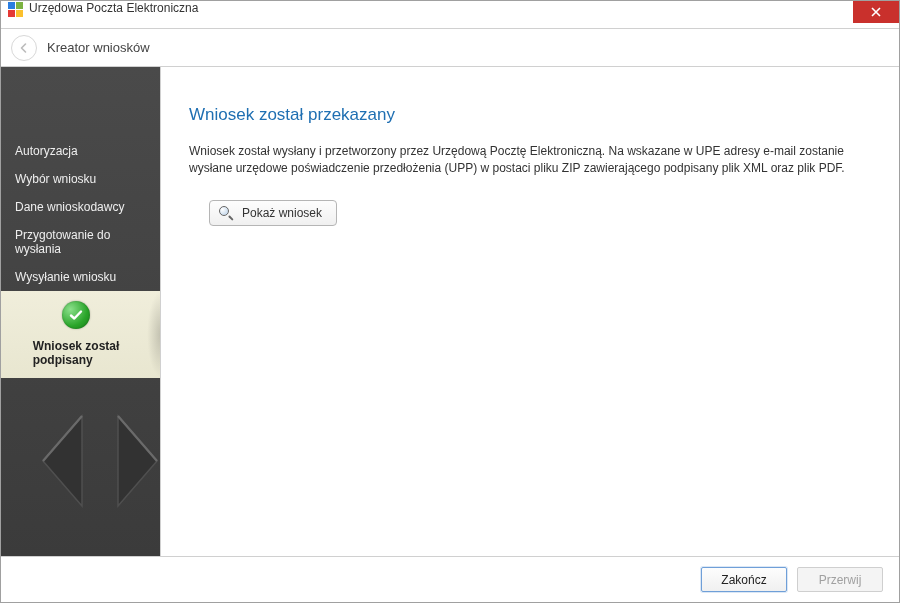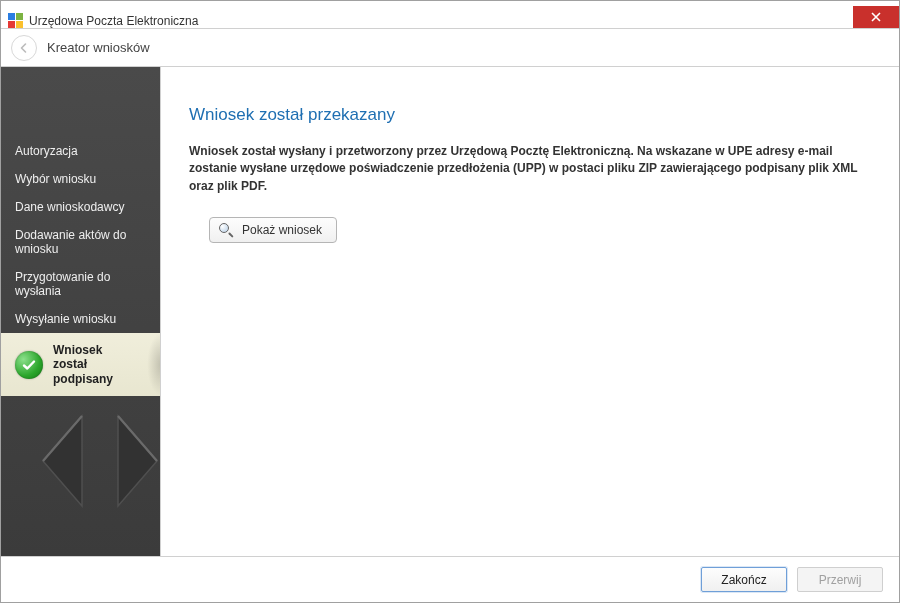--- a/index.html
+++ b/index.html
@@ -1,39 +1,39 @@
 <!DOCTYPE html>
 <html><head>
 <meta charset="utf-8">
 <style>
   * { box-sizing: border-box; }
   html, body { margin: 0; padding: 0; font-family: "Segoe UI", Tahoma, sans-serif; font-size: 12px; background: #fff; }
   .window { width: 900px; height: 603px; border: 1px solid #a0a0a0; display: flex; flex-direction: column; position: relative; }
-  .titlebar { height: 28px; display: flex; align-items: flex-end; padding: 0 0 0 6px; border-bottom: 1px solid #d0d0d0; }
+  .titlebar { height: 28px; display: flex; align-items: flex-start; padding: 0 0 0 6px; border-bottom: 1px solid #d0d0d0; }
   .titlebar-icon { width: 16px; height: 16px; margin-right: 6px; display: flex; flex-wrap: wrap; }
   .titlebar-icon span { width: 7px; height: 7px; margin: 0.5px; }
   .titlebar-title { color: #333; font-size: 12px; }
   .close-btn { margin-left: auto; width: 46px; height: 22px; background: #c9302c; display: flex; align-items: center; justify-content: center; color: #fff; font-size: 14px; cursor: pointer; }
   .subheader { height: 38px; display: flex; align-items: center; padding: 0 10px; border-bottom: 1px solid #d0d0d0; }
   .back-btn { width: 26px; height: 26px; border: 1px solid #d8d8d8; border-radius: 50%; display: flex; align-items: center; justify-content: center; margin-right: 10px; color: #bbb; }
   .subheader-title { color: #444; font-size: 13px; }
   .body-area { flex: 1; display: flex; overflow: hidden; }
   .sidebar { width: 160px; background: linear-gradient(to bottom, #4a4a4a 0%, #3b3b3b 100%); position: relative; overflow: hidden; border-right: 1px solid #d0d0d0; }
   .sidebar-spacer { height: 70px; }
   .sidebar-item { color: #eee; font-size: 12px; padding: 7px 14px; cursor: default; }
-  .sidebar-item-active { background: linear-gradient(to bottom, #f0eedb, #e8e6d0); color: #222; padding: 10px 23px 10px 14px; display: flex; align-items: center; gap: 10px; font-weight: 600; position: relative; }
+  .sidebar-item-active { background: linear-gradient(to bottom, #f0eedb, #e8e6d0); color: #222; padding: 10px 23px 10px 14px; display: flex; align-items: center; gap: 10px; font-weight: 600; position: relative; flex-direction: column; }
   .sidebar-item-active::after { content: ""; position: absolute; right: -1px; top: 0; bottom: 0; width: 14px; background: radial-gradient(ellipse at right center, rgba(0,0,0,0.18), transparent 70%); }
   .check-badge { width: 28px; height: 28px; border-radius: 50%; background: radial-gradient(circle at 30% 30%, #8be08b, #2aa52a 60%, #147a14); display: flex; align-items: center; justify-content: center; box-shadow: inset 0 0 2px rgba(0,0,0,.3), 0 0 2px rgba(0,0,0,.3); flex-shrink: 0; }
   .check-badge svg { width: 16px; height: 16px; }
   .sidebar-active-label { line-height: 1.2; }
   .sidebar-decor { position: absolute; bottom: 10px; left: 0; width: 198px; height: 170px; display: flex; align-items: center; justify-content: center; opacity: 0.6; }
   .sidebar-decor svg { width: 150px; height: 150px; }
   .content { flex: 1; padding: 22px 28px; color: #333; background: #fff; overflow: auto; }
   .content-title { color: #1f6fb2; font-size: 17px; font-weight: 400; margin: 16px 0 18px 0; }
-  .content-desc { color: #333; font-size: 12px; line-height: 1.45; margin: 0 0 22px 0; font-weight: bold; }
+  .content-desc { color: #333; font-size: 12px; line-height: 1.45; margin: 0 0 22px 0; }
   .show-btn { display: inline-flex; align-items: center; gap: 8px; background: linear-gradient(#fdfdfd, #f0f0f0); border: 1px solid #b5b5b5; padding: 4px 14px 4px 8px; font-size: 12px; color: #333; cursor: pointer; border-radius: 4px; margin-left: 20px; }
   .magnifier { width: 16px; height: 16px; position: relative; }
   .magnifier .lens { width: 10px; height: 10px; border: 1.5px solid #666; border-radius: 50%; position: absolute; left: 1px; top: 1px; background: radial-gradient(circle at 30% 30%, #fff, #cde 70%); }
   .magnifier .handle { width: 6px; height: 1.6px; background: #666; position: absolute; left: 10px; top: 12px; transform: rotate(45deg); border-radius: 1px; }
   .footer { height: 46px; border-top: 1px solid #d0d0d0; display: flex; align-items: center; justify-content: flex-end; padding: 4px 16px; gap: 10px; background: #fff; }
   .footer button { width: 86px; height: 25px; font-size: 12px; border-radius: 2px; cursor: pointer; }
   .btn-primary { background: linear-gradient(#fdfdfd,#f0f0f0); border: 1px solid #6f9fd8; color: #222; box-shadow: 0 0 0 1px rgba(111,159,216,.25); }
   .btn-disabled { background: #f4f4f4; border: 1px solid #cfcfcf; color: #a0a0a0; cursor: default; }
 </style>
 </head>
@@ -65,21 +65,20 @@
     <div class="subheader-title">Kreator wniosków</div>
   </div>
 
   <div class="body-area">
 
     <div class="sidebar">
       <div class="sidebar-spacer"></div>
       <div class="sidebar-item">Autoryzacja</div>
       <div class="sidebar-item">Wybór wniosku</div>
       <div class="sidebar-item">Dane wnioskodawcy</div>
-      <div class="sidebar-item">Dodawanie aktów do wniosku</div>
       <div class="sidebar-item">Przygotowanie do wysłania</div>
       <div class="sidebar-item">Wysyłanie wniosku</div>
 
       <div class="sidebar-item-active">
         <div class="check-badge">
           <svg viewBox="0 0 16 16">
               <path d="M3 8.5 L6.3 11.5 L13 4.5" fill="none" stroke="#fff" stroke-width="2.4" stroke-linecap="round" stroke-linejoin="round"></path>
             </svg>
         </div>
         <div class="sidebar-active-label">

